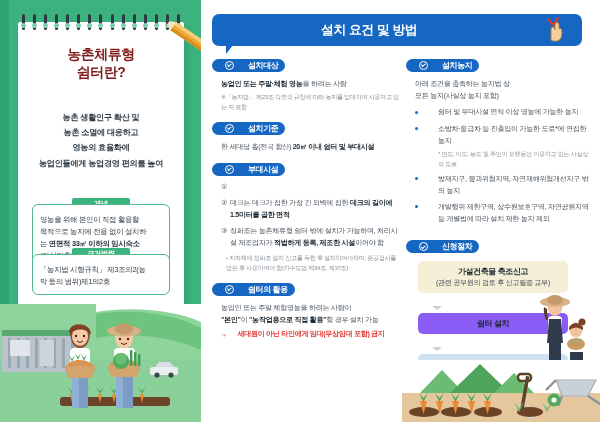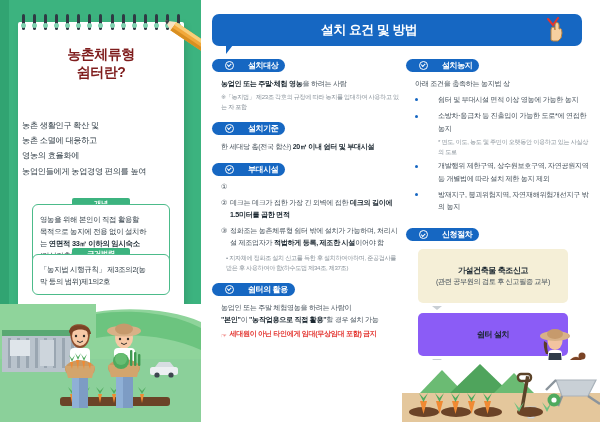--- a/index.html
+++ b/index.html
@@ -42,22 +42,22 @@
     position:absolute;left:158px;top:14px;width:74px;height:56px;
     transform:rotate(0deg);pointer-events:none;
   }
 
   .np-title{
     position:absolute;left:0;top:24px;width:166px;text-align:center;
     color:#7f1d1d;font-size:14px;font-weight:bold;line-height:1.28;
     letter-spacing:-.5px;
   }
   .np-body{
-    position:absolute;left:4px;top:96px;width:158px;text-align:left;
-    color:#2e3b44;font-size:8.2px;line-height:1.85;letter-spacing:-.3px;
+    position:absolute;left:4px;top:88px;width:158px;text-align:center;
+    color:#2e3b44;font-size:8.2px;line-height:1.85;letter-spacing:-.3px;font-weight:bold;
   }
   .np-chip{
     position:absolute;width:58px;height:11px;left:54px;
     background:#3cb37f;border-radius:2px;color:#fff;
     font-size:7.2px;font-weight:bold;text-align:center;line-height:11px;
     letter-spacing:-.3px;
   }
   .np-box{
     position:absolute;left:14px;width:138px;
     border:1.2px solid #4cbb8a;border-radius:6px;
@@ -129,29 +129,29 @@
   }
   .num-list{margin-top:3px;}
   .num-row{display:flex;gap:3px;margin-bottom:4px;line-height:1.7;}
   .num-row .n{flex:0 0 auto;color:#45505a;}
   .bullet-list{margin-top:4px;}
   .bl-row{display:flex;gap:20px;margin-bottom:4px;line-height:1.72;}
   .bl-row .dot{
     flex:0 0 auto;width:3px;height:3px;border-radius:50%;
     background:#1667c2;margin-top:4.2px;
   }
-  .warn-row{display:flex;gap:3px;margin-top:3px;align-items:flex-start;}
+  .warn-row{display:flex;gap:11px;margin-top:3px;align-items:flex-start;}
   .warn-row .ptr{color:#e3342f;font-size:6.5px;font-weight:bold;margin-top:.5px;}
   .warn-row .wtxt{color:#e3342f;font-size:7.1px;font-weight:bold;letter-spacing:-.35px;line-height:1.6;}
 
   
   .flow{margin-top:6px;padding-left:12px;position:relative;}
   .flow-box{
     width:150px;border-radius:5px;box-sizing:border-box;
-    padding:16px 4px;text-align:center;margin-bottom:3px;
+    padding:5px 4px;text-align:center;margin-bottom:13px;
   }
   .flow-box .fb-t{color:#1b2730;font-size:8px;font-weight:bold;letter-spacing:-.4px;display:block;}
   .flow-box .fb-s{color:#45505a;font-size:7.2px;letter-spacing:-.4px;display:block;margin-top:1px;}
   .flow-arrow{
     width:0;height:0;margin:0 0 3px 14px;
     border-left:5px solid transparent;border-right:5px solid transparent;
     border-top:4px solid #c9cfd4;
   }
   .farm-people{position:absolute;right:-8px;bottom:-4px;width:70px;height:86px;}
 
@@ -431,37 +431,38 @@
 
     <div class="col" id="col-right">
 
       <div class="sec">
         <span class="badge">
           <span class="chk"></span>
           <span>설치농지</span>
         </span>
         <div class="sec-body">
           <div>아래 조건을 충족하는 농지법 상</div>
+          <div>모든 농지(사실상 농지 포함)</div>
         </div>
         <div class="sec-body bullet-list">
           <div class="bl-row">
             <span class="dot"></span>
             <span>쉼터 및 부대시설 면적 이상 영농에 가능한 농지</span>
           </div>
           <div class="bl-row">
             <span class="dot"></span>
             <span><span>소방차·응급차 등 진출입이 가능한 도로*에 연접한 농지</span><span class="note">* 면도, 이도, 농도 및 주민이 오랫동안 이용하고 있는 사실상의 도로</span></span>
           </div>
           <div class="bl-row">
             <span class="dot"></span>
-            <span>개발행위 제한구역, 상수원보호구역, 자연공원지역 등 개별법에 따라 설치 제한 농지 제외</span>
+            <span>방재지구, 붕괴위험지역, 자연재해위험개선지구 밖의 농지</span>
           </div>
           <div class="bl-row">
             <span class="dot"></span>
-            <span>방재지구, 붕괴위험지역, 자연재해위험개선지구 밖의 농지</span>
+            <span>개발행위 제한구역, 상수원보호구역, 자연공원지역 등 개별법에 따라 설치 제한 농지 제외</span>
           </div>
         </div>
       </div>
 
       <div class="sec" style="margin-top:12px;">
         <span class="badge">
           <span class="chk"></span>
           <span>신청절차</span>
         </span>
         <div class="flow">

